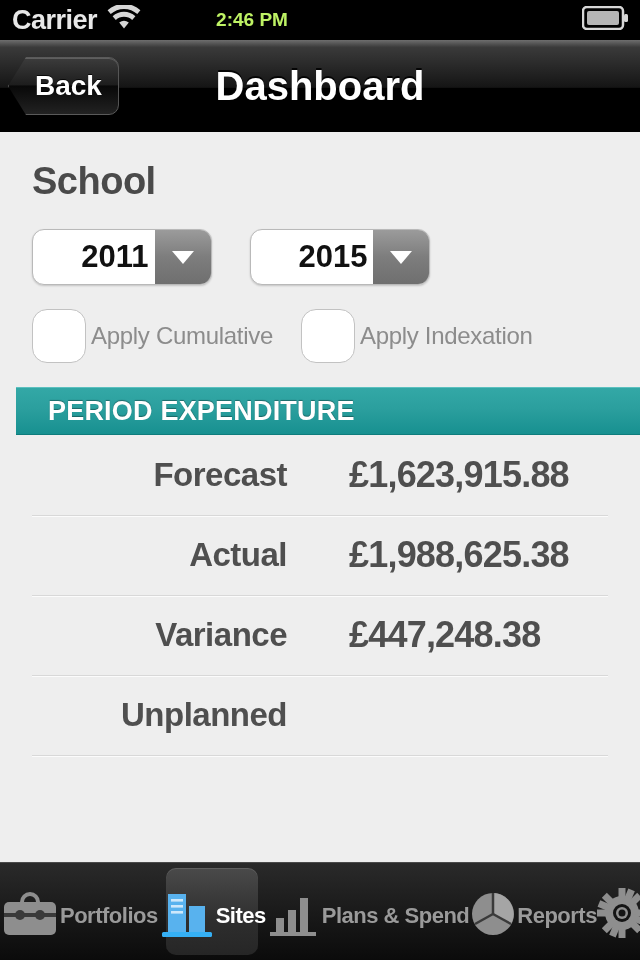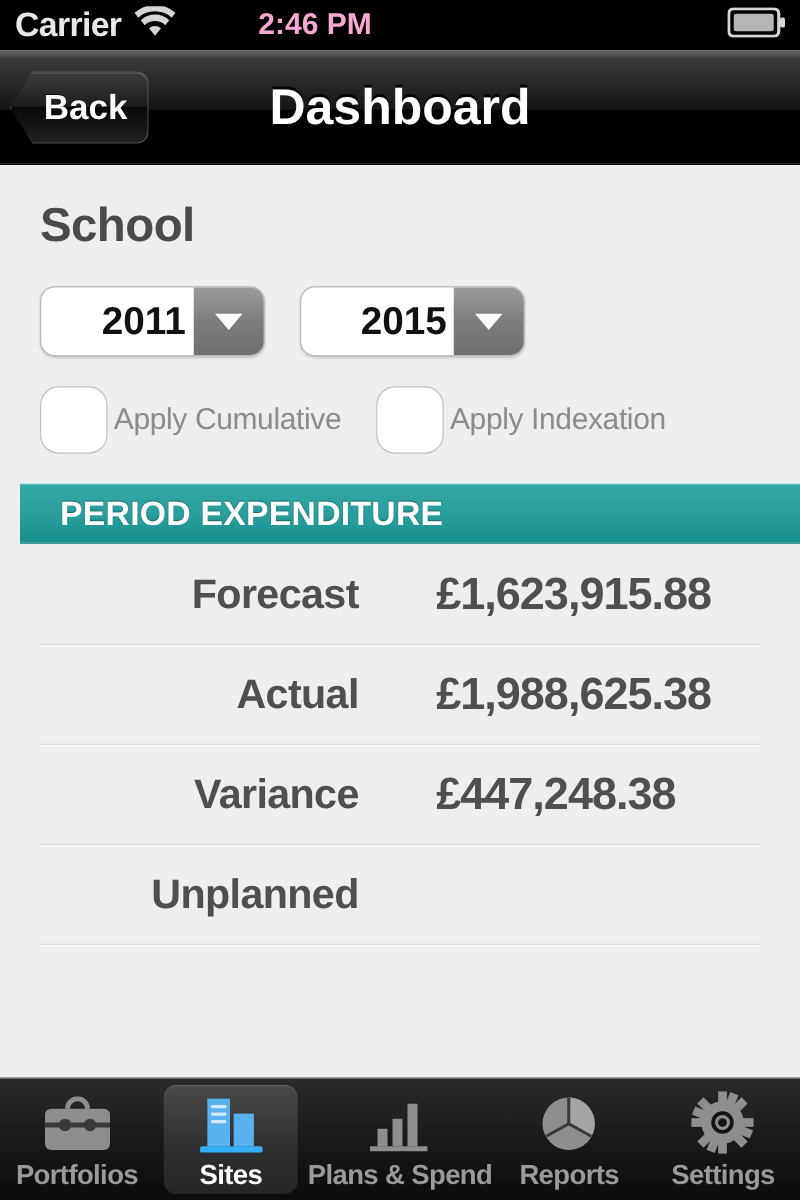--- a/index.html
+++ b/index.html
@@ -12,21 +12,21 @@
 
   
   .statusbar {
     position:absolute; top:0; left:0; width:640px; height:40px;
     background:#000; display:flex; align-items:center; padding:0 12px;
   }
   .sb-left { display:flex; align-items:center; gap:10px; }
   .sb-carrier { color:#e8e8e8; font-size:27px; font-weight:bold; letter-spacing:-0.5px; }
   .sb-time {
     position:absolute; left:0; width:504px; text-align:center;
-    color:#f9a8d4; font-size:24px; font-weight:bold; pointer-events:none;
+    color:#bef264; font-size:19px; font-weight:bold; pointer-events:none;
   }
   .sb-right { position:absolute; right:12px; top:0; height:40px; display:flex; align-items:center; }
 
   
   .navbar {
     position:absolute; top:40px; left:0; width:640px; height:92px;
     background:linear-gradient(to bottom, #6e6e6e 0%, #3a3a3a 8%, #151515 52%, #000 53%, #000 100%);
     border-bottom:1px solid #000;
   }
   .nav-title {
@@ -50,21 +50,21 @@
   }
 
   
   .content { position:absolute; top:132px; left:0; width:640px; height:730px; background:#eeeeee; overflow:hidden; }
 
   .page-title {
     padding:28px 0 0 32px; color:#4a4a4a;
     font-size:38px; font-weight:bold; letter-spacing:-0.5px;
   }
 
-  .controls-row { display:flex; padding:26px 0 0 32px; gap:28px; }
+  .controls-row { display:flex; padding:26px 0 0 32px; gap:38px; }
   .dropdown {
     position:relative; width:180px; height:56px;
     background:#fff; border:1px solid #b9b9b9; border-radius:12px;
     display:flex; align-items:center; cursor:pointer;
     box-shadow:0 1px 2px rgba(0,0,0,0.18);
   }
   .dropdown-value {
     flex:1; text-align:center; font-size:31px; font-weight:bold; color:#111;
     padding-right:14px;
   }
@@ -119,21 +119,21 @@
     font-size:36px; font-weight:bold; letter-spacing:-0.8px;
   }
 
   
   .tabbar {
     position:absolute; bottom:0; left:0; width:640px; height:98px;
     background:linear-gradient(to bottom, #2a2a2a 0%, #1a1a1a 50%, #0b0b0b 100%);
     border-top:1px solid #4a4a4a; display:flex;
   }
   .tab {
-    flex:1; display:flex; flex-direction:column; align-items:center;
+    flex:1; display:flex; flex-direction:row; align-items:center;
     justify-content:center; cursor:pointer; position:relative; padding-top:4px;
   }
   .tab-hl {
     position:absolute; left:8px; right:8px; top:5px; bottom:5px;
     border-radius:10px;
     background:linear-gradient(to bottom, #4a4a4a 0%, #2e2e2e 60%, #262626 100%);
     box-shadow:inset 0 1px 0 rgba(255,255,255,0.12);
   }
   .tab-icon { position:relative; height:48px; display:flex; align-items:flex-end; justify-content:center; }
   .tab-label {

